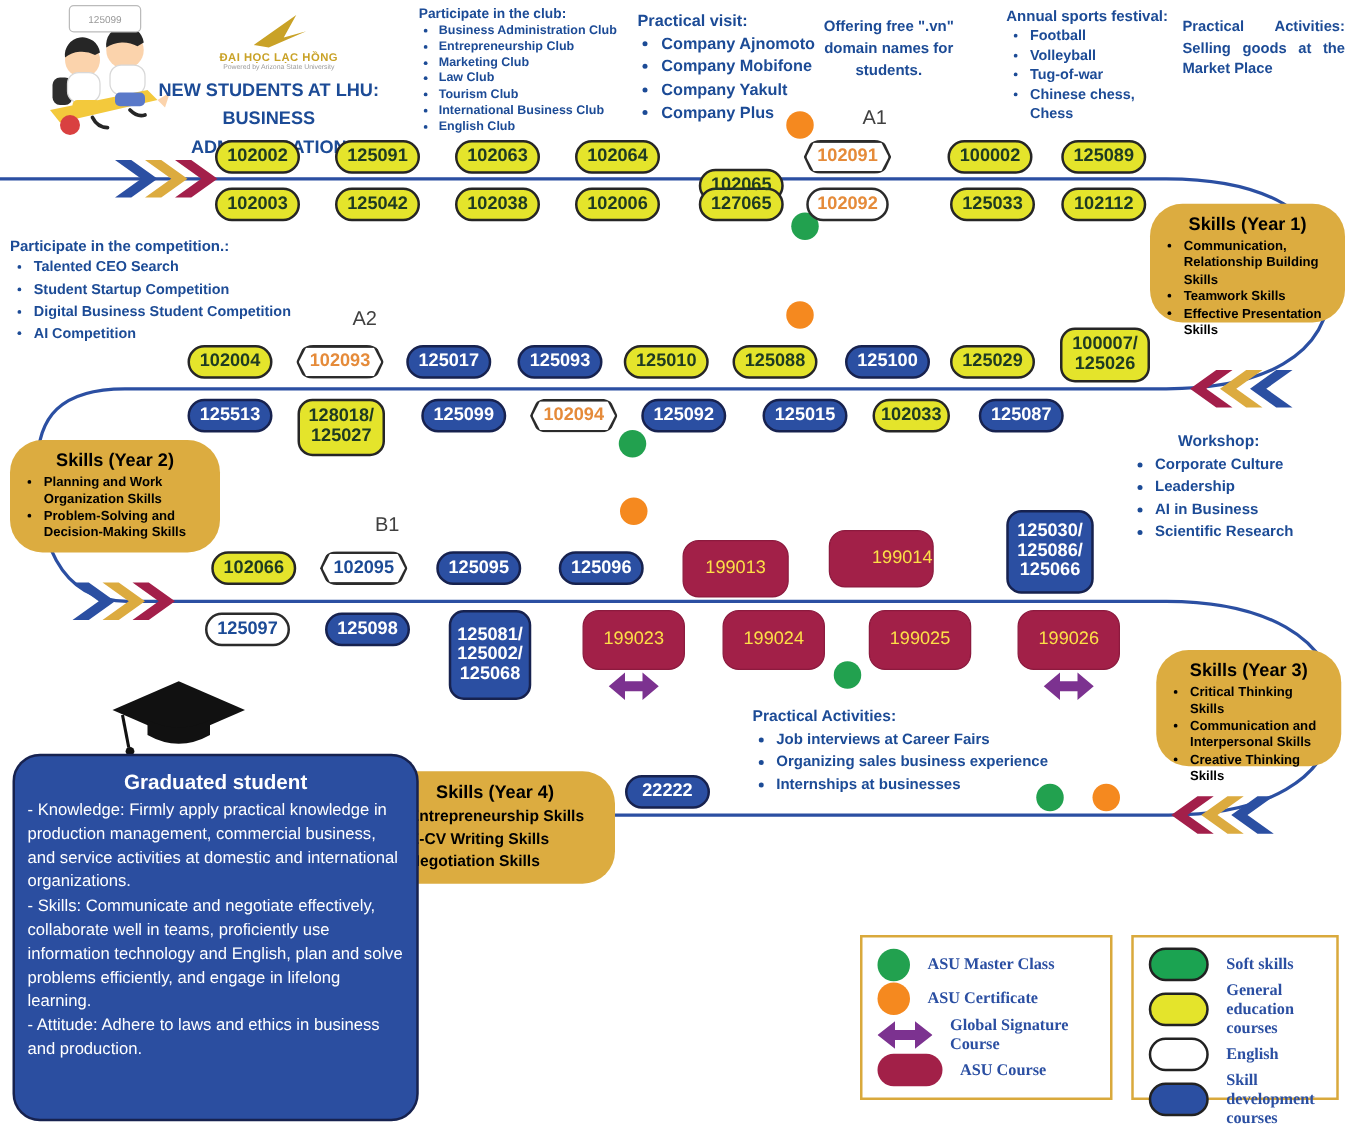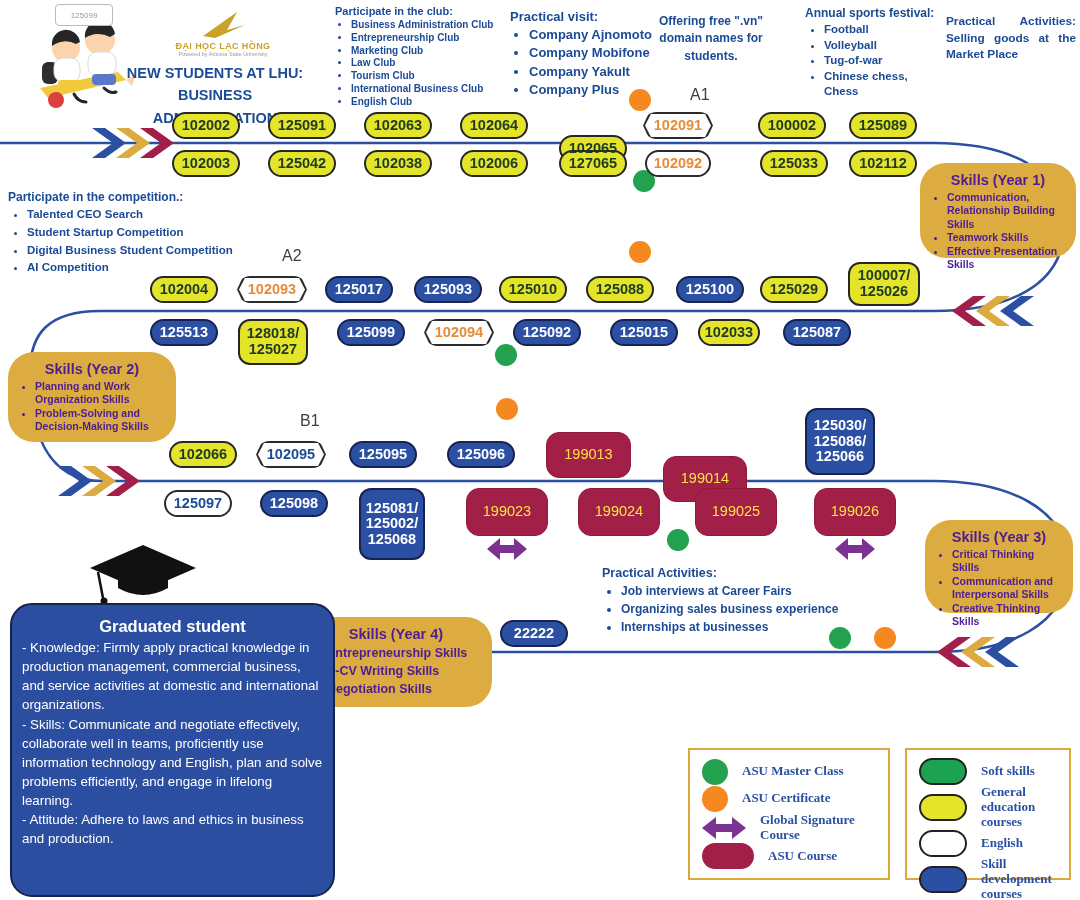--- a/index.html
+++ b/index.html
@@ -15,21 +15,21 @@
   .t-gen{background:#e4e42b;border:2px solid #262626;color:#1e3a22;}
   .t-skill{background:#2b4fa2;border:2px solid #17224f;color:#fff;}
   .t-asu{background:#a22048;border:1px solid #8c1a3e;color:#fde047;border-radius:13px;font-weight:500;}
   .t-eng{background:#fff;border:2px solid #2b2b2b;}
   .txt-orange{color:#e58b3a;}
   .txt-navy{color:#1c4b96;}
   .hex{background:#2b2b2b;border:none;clip-path:polygon(9% 0,91% 0,100% 50%,91% 100%,9% 100%,0 50%);}
   .hex::before{content:"";position:absolute;inset:2px;background:#fff;
                clip-path:polygon(9% 0,91% 0,100% 50%,91% 100%,9% 100%,0 50%);}
   
-  .callout{position:absolute;background:#dcac40;border-radius:26px;color:#4c1d95;
+  .callout{position:absolute;background:#dcac40;border-radius:26px;color:#000000;
            padding:9px 12px;box-sizing:border-box;}
   .callout h3{margin:0 0 3px;text-align:center;font-size:14.5px;font-weight:700;}
   .callout ul{margin:0;padding-left:15px;font-size:10.5px;line-height:1.28;font-weight:600;}
   .callout.big ul{font-size:12.5px;line-height:1.42;}
   
   .sec{position:absolute;color:#1c4b96;font-weight:700;}
   .sec h4{margin:0;font-size:12.5px;}
   .sec ul{margin:2px 0 0;padding-left:19px;font-size:12px;line-height:1.5;}
   .marker{position:absolute;width:22px;height:22px;border-radius:50%;}
   .row-label{position:absolute;color:#404040;font-size:16px;font-weight:500;}
@@ -177,20 +177,29 @@
   <div class="sec" style="left:8px;top:190px;width:300px;">
     <h4 style="font-size:12px;">Participate in the competition.:</h4>
     <ul style="font-size:11.5px;line-height:1.55;">
       <li>Talented CEO Search</li>
       <li>Student Startup Competition</li>
       <li>Digital Business Student Competition</li>
       <li>AI Competition</li>
     </ul>
   </div>
 
+  <div class="sec" style="left:905px;top:346px;width:140px;">
+    <h4 style="font-size:12.5px;text-align:center;">Workshop:</h4>
+    <ul style="font-size:12px;line-height:1.5;">
+      <li>Corporate Culture</li>
+      <li>Leadership</li>
+      <li>AI in Business</li>
+      <li>Scientific Research</li>
+    </ul>
+  </div>
 
   <div class="sec" style="left:602px;top:566px;width:250px;">
     <h4 style="font-size:12.5px;">Practical Activities:</h4>
     <ul style="font-size:12px;line-height:1.5;">
       <li>Job interviews at Career Fairs</li>
       <li>Organizing sales business experience</li>
       <li>Internships at businesses</li>
     </ul>
   </div>
 
@@ -352,21 +361,21 @@
     </div>
   <div class="pill t-skill" style="left:349px;top:441px;">
       <span>125095</span>
     </div>
   <div class="pill t-skill" style="left:447px;top:441px;">
       <span>125096</span>
     </div>
   <div class="pill t-asu" style="left:546px;top:432px;width:85px;height:46px;">
       <span>199013</span>
     </div>
-  <div class="pill t-asu" style="left:663px;top:456px;width:84px;height:46px;">
+  <div class="pill t-asu" style="left:663px;top:424px;width:84px;height:46px;justify-content:flex-end;">
       <span>199014</span>
     </div>
   <div class="pill t-skill" style="left:805px;top:408px;width:70px;height:67px;border-radius:12px;">
       <span>125030/
 125086/
 125066</span>
     </div>
 
   <div class="pill t-eng txt-navy" style="left:164px;top:490px;">
       <span>125097</span>

